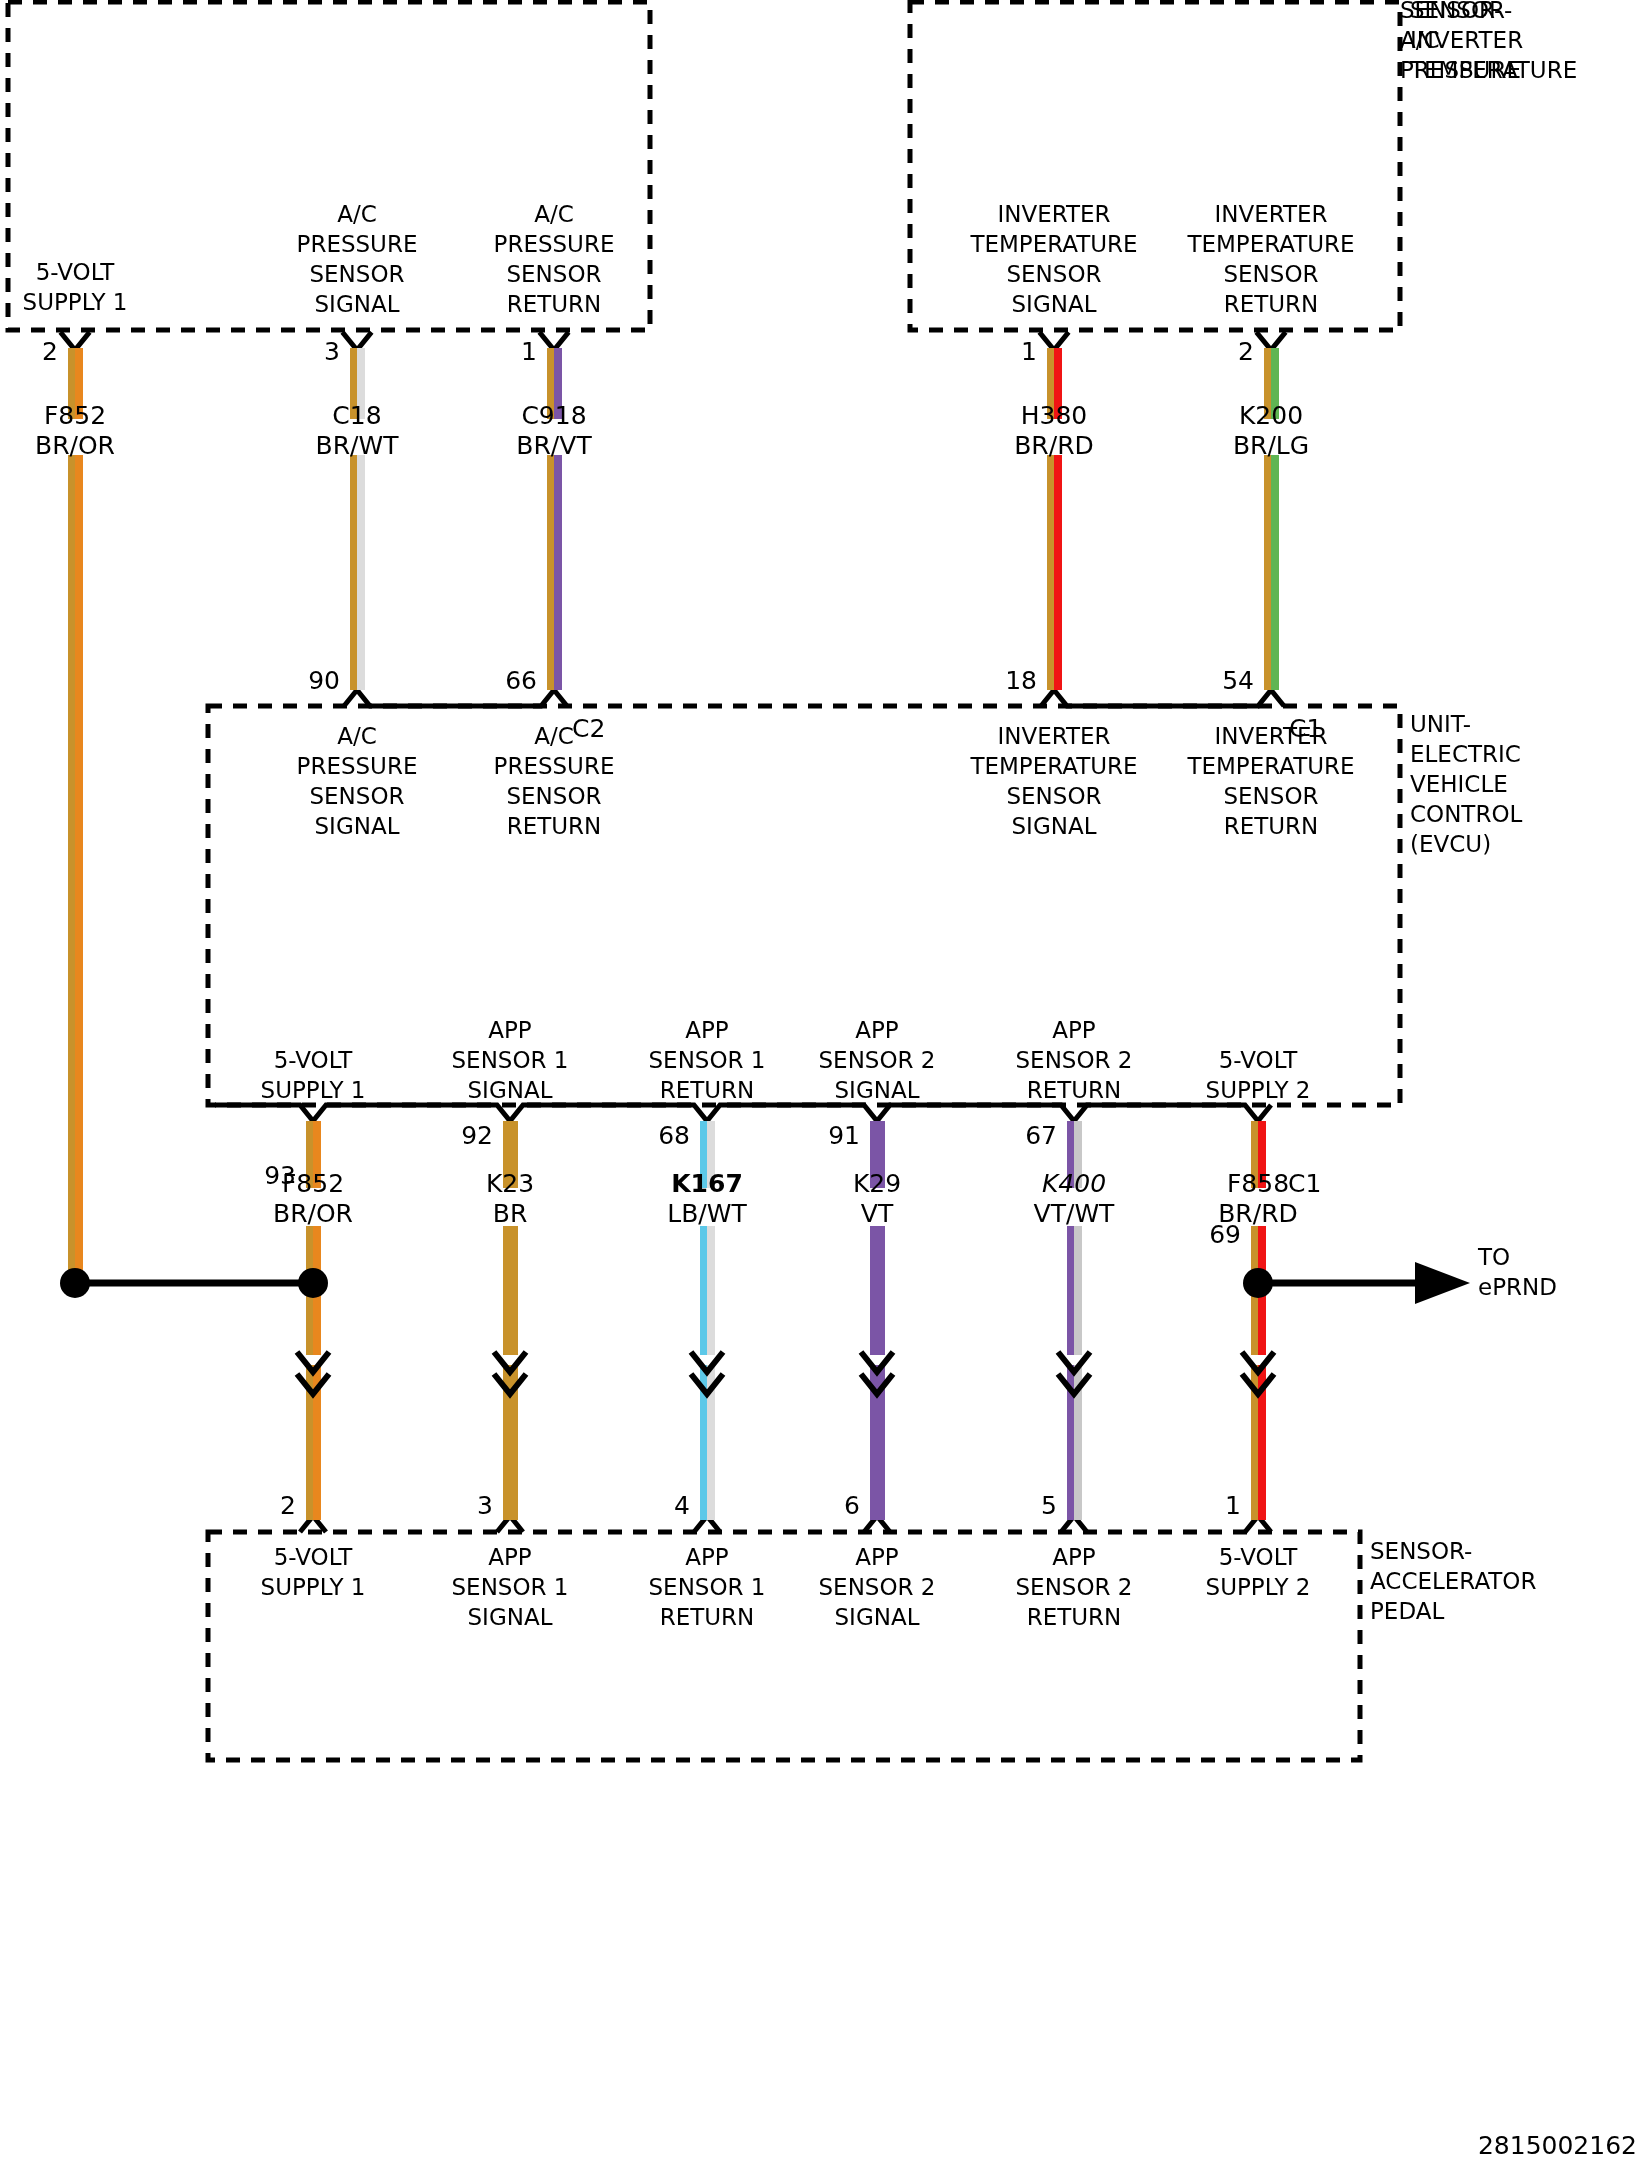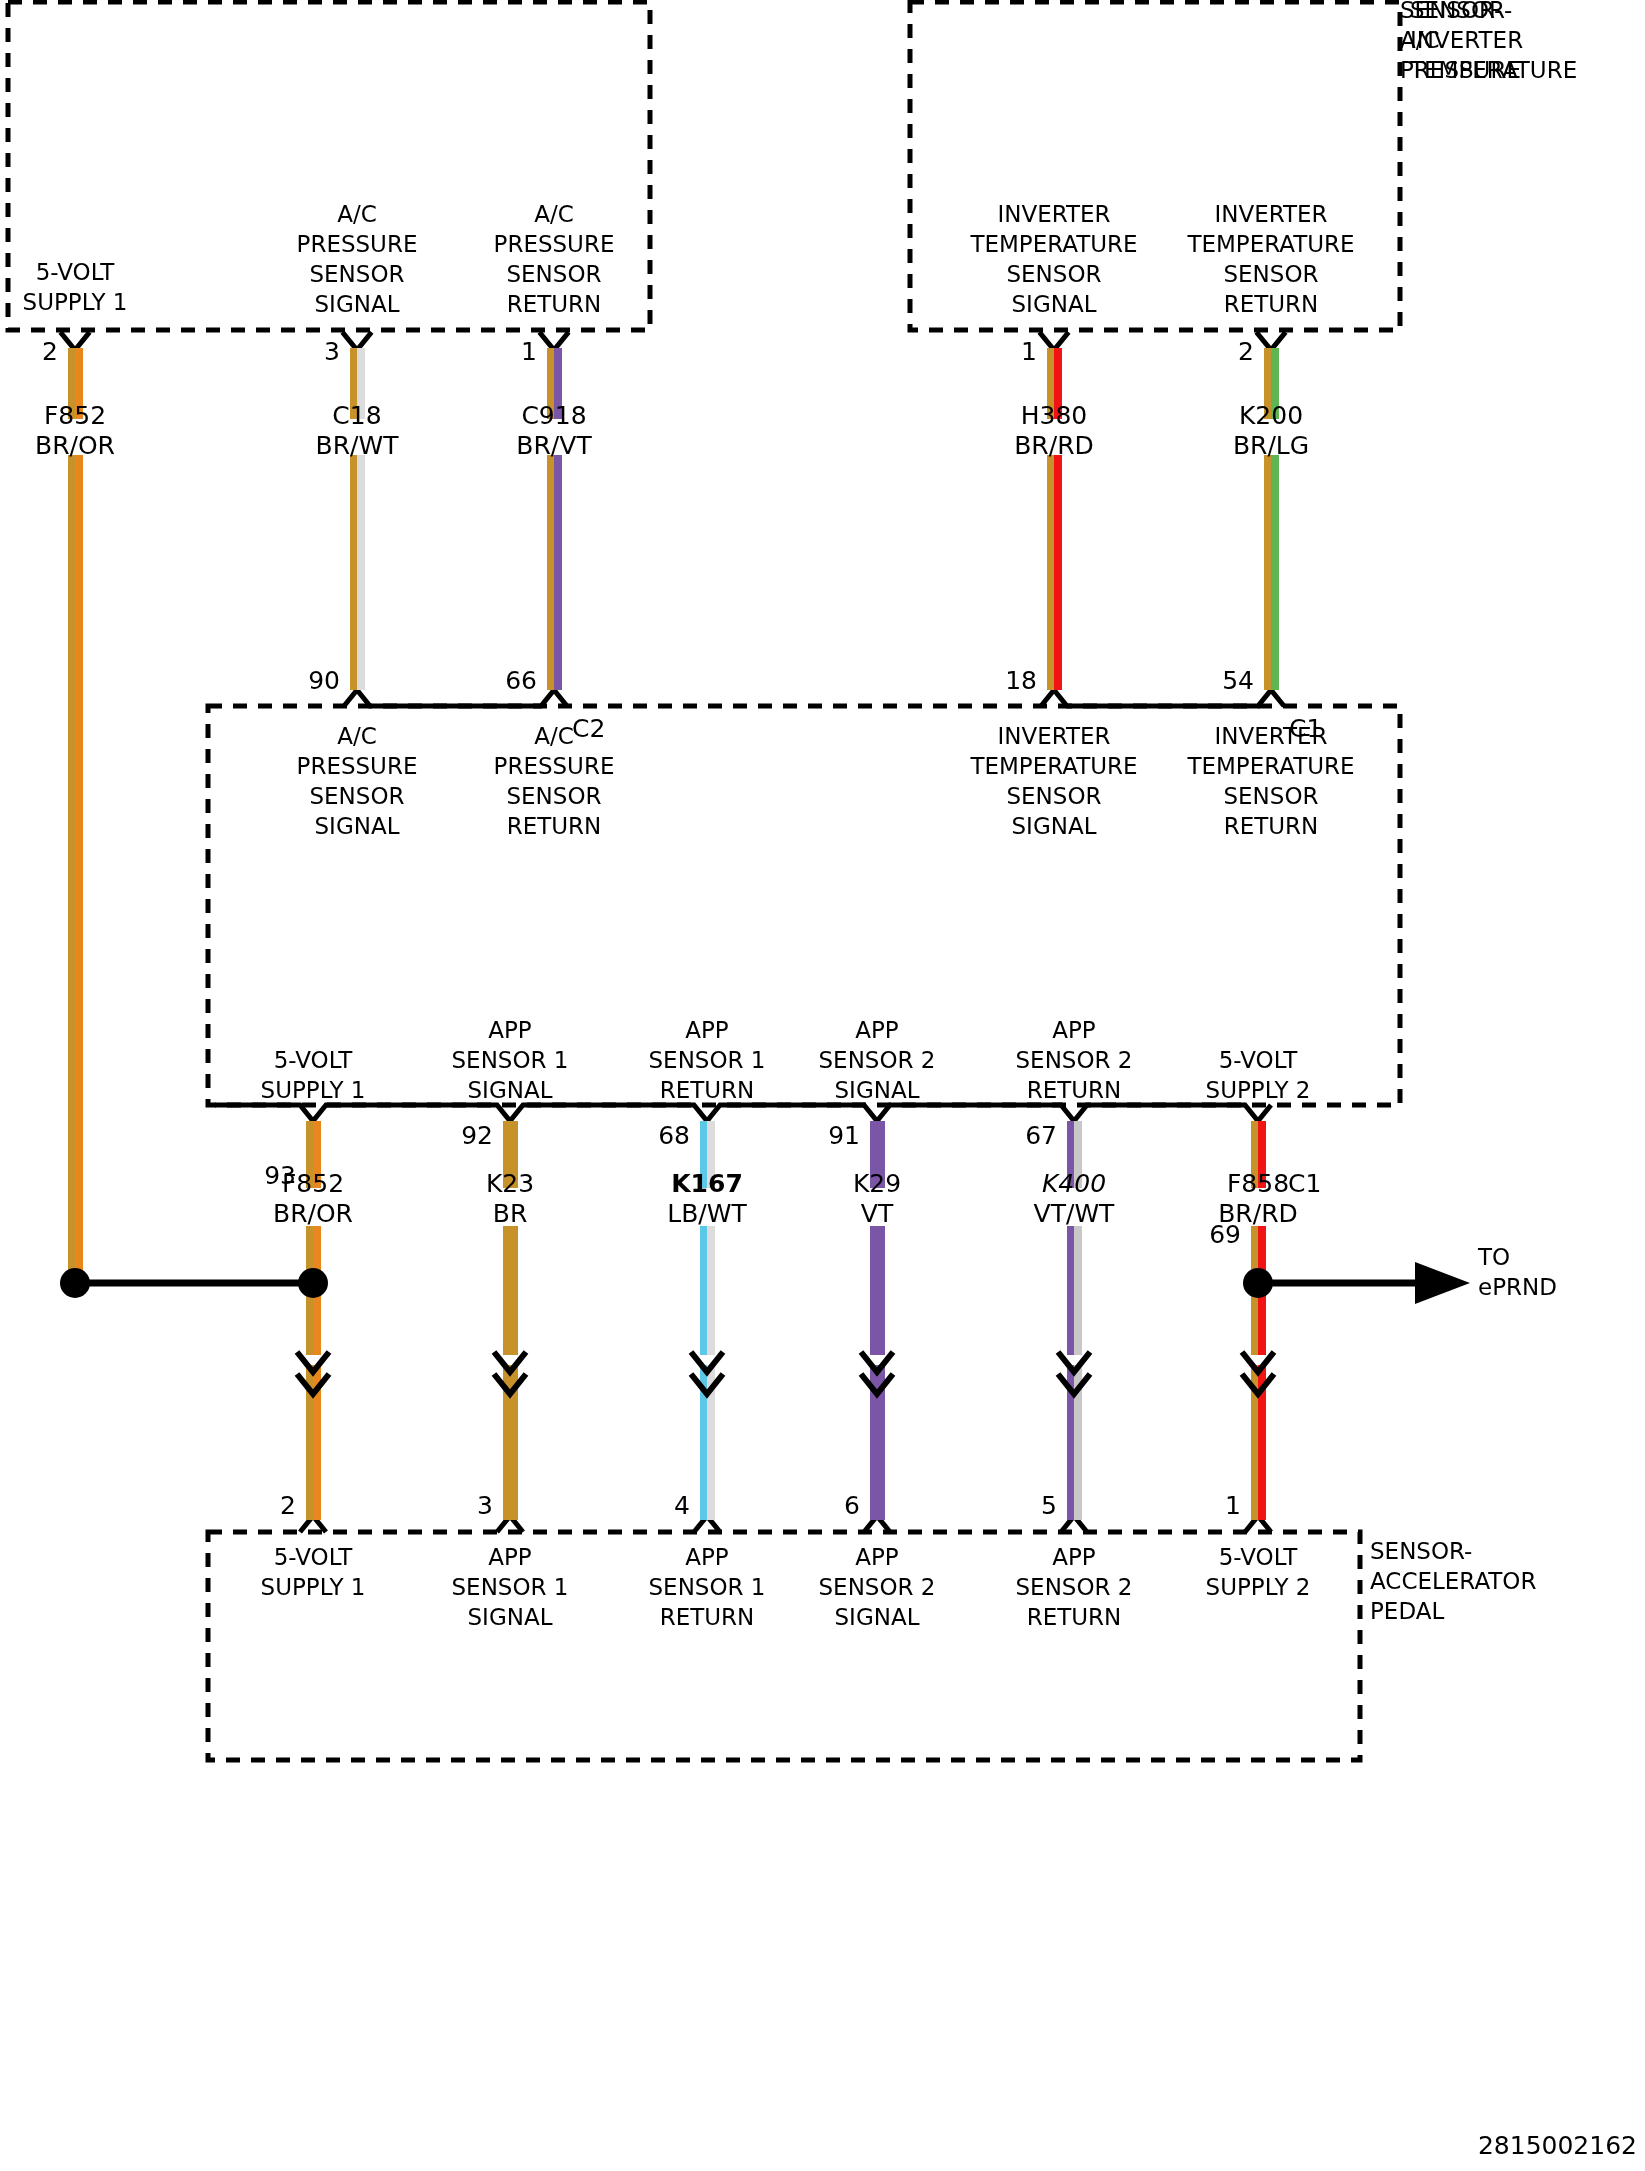--- a/index.html
+++ b/index.html
@@ -270,20 +270,25 @@
 RETURN</div>
   <div class="lbl ctr" style="left:1054px; top:722px;">INVERTER
 TEMPERATURE
 SENSOR
 SIGNAL</div>
   <div class="lbl ctr" style="left:1271px; top:722px;">INVERTER
 TEMPERATURE
 SENSOR
 RETURN</div>
 
+  <div class="lbl lft" style="left:1410px; top:710px;">UNIT-
+ELECTRIC
+VEHICLE
+CONTROL
+(EVCU)</div>
 
   <div class="lbl ctr" style="left:313px; top:1046px;">5-VOLT
 SUPPLY 1</div>
   <div class="lbl ctr" style="left:510px; top:1016px;">APP
 SENSOR 1
 SIGNAL</div>
   <div class="lbl ctr" style="left:707px; top:1016px;">APP
 SENSOR 1
 RETURN</div>
   <div class="lbl ctr" style="left:877px; top:1016px;">APP

